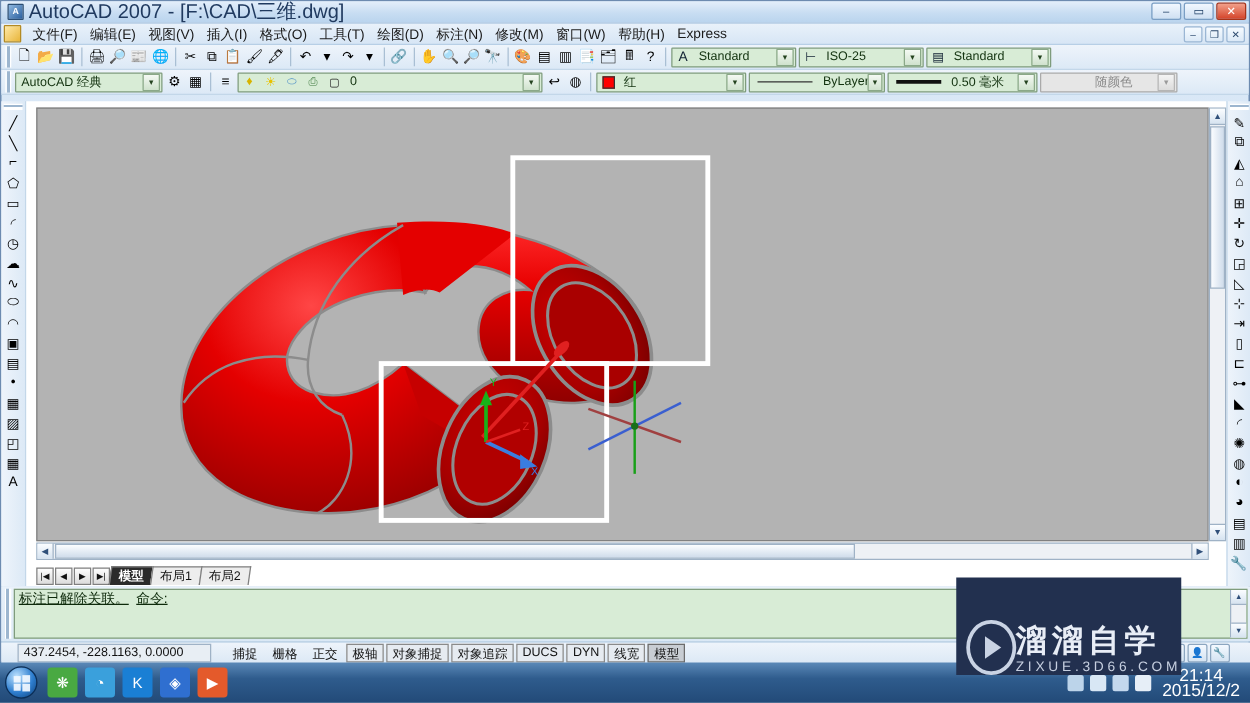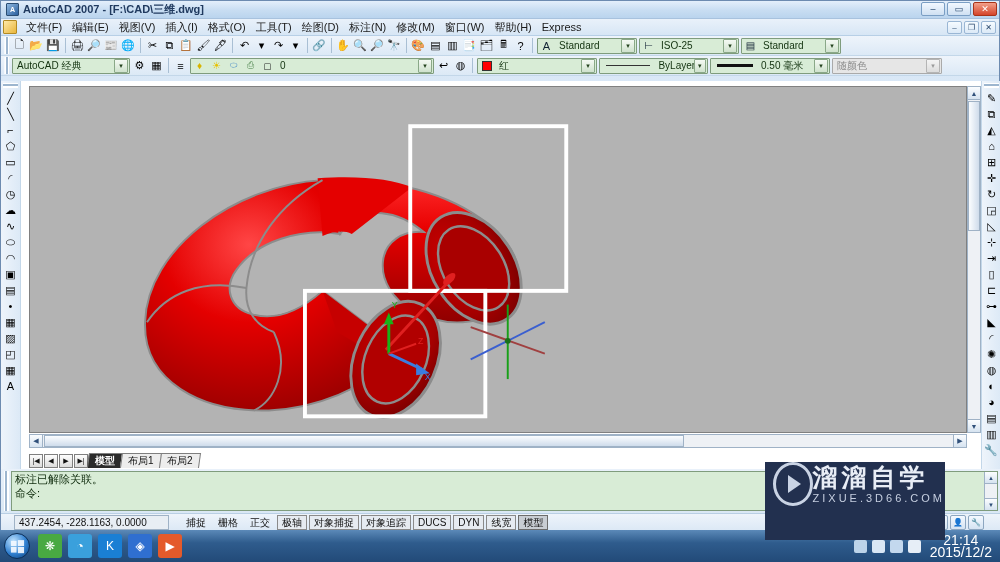--- a/index.html
+++ b/index.html
@@ -21,21 +21,21 @@
     border-bottom:1px solid #a8c2de; padding:0 2px;
     position:relative;
   }
   #titlebar .appicon {
     width:13px;height:13px;margin:0 4px 0 3px;
     background:linear-gradient(135deg,#8fb8e0,#2a5f9e);
     border:1px solid #2a4d73; border-radius:1px;
     display:flex;align-items:center;justify-content:center;
     color:#fff;font-size:7px;font-weight:bold;
   }
-  #titlebar .title { font-size:11px; color:#203a5f; white-space:nowrap;font-weight:bold; }
+  #titlebar .title { font-size:16px; color:#203a5f; white-space:nowrap; }
   .wbtns { position:absolute; right:2px; top:1px; display:flex; gap:2px; }
   .wbtn {
     width:24px;height:14px;border:1px solid #7a9ec4;border-radius:2px;
     background:linear-gradient(#f2f8ff,#cfe0f2);
     display:flex;align-items:center;justify-content:center;
     font-size:9px;color:#1b3c63;
   }
   .wbtn.close { background:linear-gradient(#f2a08a,#d4442a); border-color:#a83318; color:#fff; }
 
   
@@ -78,21 +78,21 @@
     background:#d8ecd6; border:1px solid #7f9c7d; border-radius:1px;
     margin:0 1px; font-size:10px; color:#12320f;
   }
   .combo .cval { padding:0 4px; white-space:nowrap; overflow:hidden; }
   .combo .carrow {
     width:14px;height:14px;margin-left:auto;margin-right:1px;
     background:linear-gradient(#f4f9f3,#cfe2cd);
     border:1px solid #8aa888; border-radius:1px;
     display:flex;align-items:center;justify-content:center;font-size:7px;color:#24431f;
   }
-  .combo.disabled { background:#e6e6e6; border-color:#aaa; color:#8a8a8a; }
+  .combo.disabled { background:#e6e6e6; border-color:#aaa; color:#8a8a8a;padding-left:39px; }
   .combo.disabled .carrow { background:linear-gradient(#f4f4f4,#dcdcdc); border-color:#b5b5b5; color:#9a9a9a; }
   .swatch { width:10px;height:10px;margin:0 3px 0 4px; border:1px solid #333; }
   .ltline { width:52px;height:1px;background:#333;margin:0 4px 0 6px; }
   .lwline { width:36px;height:3px;background:#111;margin:0 4px 0 6px; }
   .ticon { width:15px;height:15px;margin:0 1px; }
 
   
   #workspace { position:absolute; left:0; top:80px; width:1000px; height:388px; display:flex; }
   .vtoolbar {
     width:20px; background:linear-gradient(90deg,#eef4fb,#dce9f6);
@@ -147,22 +147,23 @@
   
   #command-area {
     position:absolute; left:0; top:468px; width:1000px; height:44px;
     background:linear-gradient(#e9f1fa,#dae8f5); padding:2px 3px;
     display:flex;
   }
   #cmd-grip { width:5px;height:40px;margin-right:2px;
     background:linear-gradient(90deg,#fff 0 1px,#9db6cf 1px 3px,#fff 3px 4px); }
   #cmd-box {
     flex:1; background:#d8ecd6; border:1px solid #7f9c7d;
-    display:flex; flex-direction:column; font-size:11px; color:#0d2a0b;
+    display:flex; flex-direction:row; font-size:11px; color:#0d2a0b;
     position:relative;
+    text-decoration:underline;
   }
   .cmd-line { padding:0 3px; line-height:14px; white-space:nowrap; }
   #cmd-vscroll { position:absolute;right:0;top:0;bottom:0;width:13px;background:#eef1f5;border-left:1px solid #9fb2c6; }
   #cmd-vscroll .a { height:12px;background:linear-gradient(#fbfdff,#d6e3f0);border-bottom:1px solid #9fb2c6;
     display:flex;align-items:center;justify-content:center;font-size:6px;color:#30507a; }
   #cmd-vscroll .a.bot { position:absolute;bottom:0;left:0;right:0;border-bottom:none;border-top:1px solid #9fb2c6; }
 
   
   #statusbar {
     position:absolute; left:0; top:512px; width:1000px; height:18px;
@@ -209,21 +210,21 @@
     color:#123; font-size:11px; white-space:nowrap; overflow:hidden;
   }
   .taskbtn .tb-ico { width:16px;height:16px;flex:none;border-radius:2px; }
   #tray { margin-left:auto; display:flex; align-items:center; gap:5px; padding-right:4px; color:#eaf4ff; }
   .trayicon { width:13px;height:13px;border-radius:2px; }
   #clock { text-align:center; font-size:14px; line-height:12px; color:#fff; padding-left:4px; }
 
   
   #watermark {
     position:absolute; left:765px; top:462px; width:180px; height:78px;
-    background:#22304f; display:flex; align-items:flex-start; padding-left:8px; 
+    background:#22304f; display:flex; align-items:flex-end; padding-left:8px; 
     z-index:50;
   }
   #watermark .wm-logo {
     width:44px;height:44px;border:3px solid #c9d3e4;border-radius:50%;
     display:flex;align-items:center;justify-content:center;position:relative;
   }
   #watermark .wm-logo::after {
     content:""; width:0;height:0;border-left:13px solid #c9d3e4;
     border-top:9px solid transparent; border-bottom:9px solid transparent; margin-left:3px;
   }

